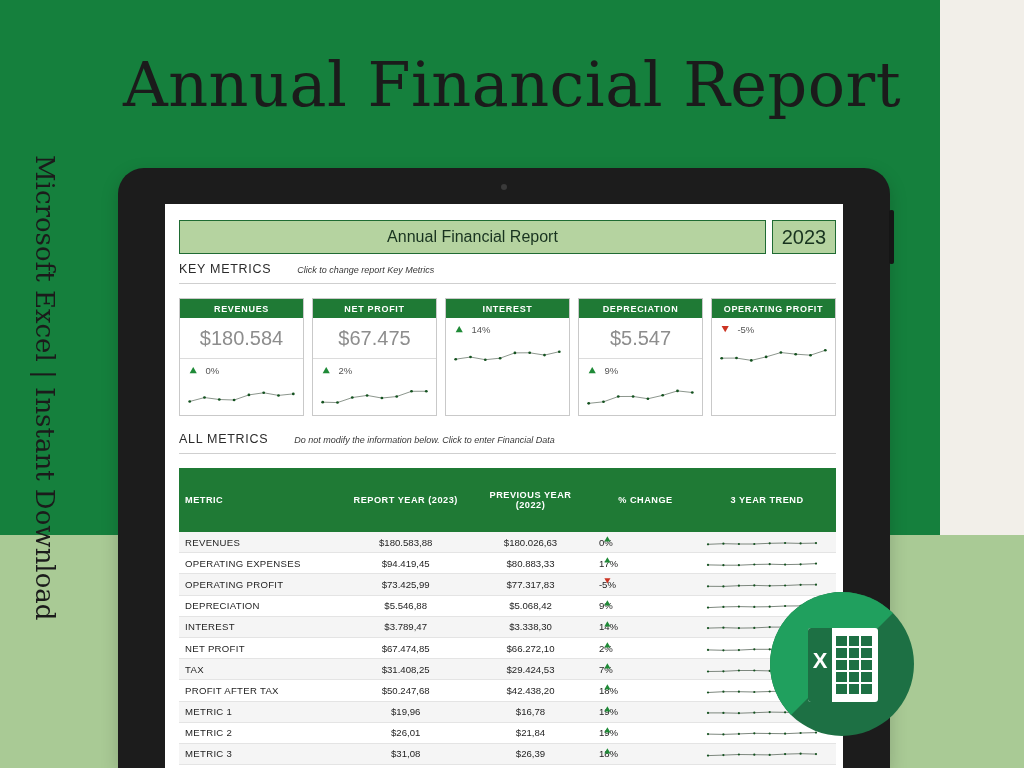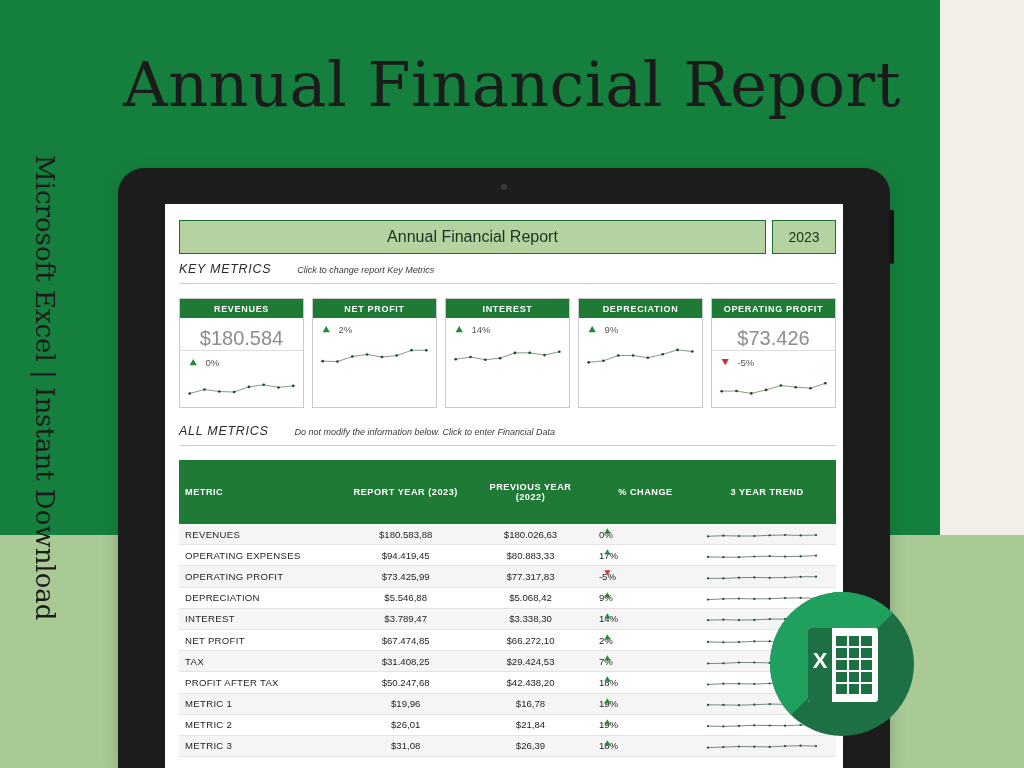--- a/index.html
+++ b/index.html
@@ -77,60 +77,60 @@
     background: #b5d3a0;
     border: 1.5px solid #1f6b33;
     display: flex; align-items: center; justify-content: center;
     font-size: 16px; color: #18331f;
   }
   .year-cell {
     width: 64px; margin-left: 6px;
     background: #b5d3a0;
     border: 1.5px solid #1f6b33;
     display: flex; align-items: center; justify-content: center;
-    font-size: 14px; color: #18331f;
+    font-size: 20px; color: #18331f;
   }
 
   .company-row {
     margin: 14px 7px 0 14px;
     padding-bottom: 10px;
     border-bottom: 1px solid #cfcfcf;
     font-size: 13.5px;
     letter-spacing: 0.6px;
     color: #2b2b2b;
   }
 
   .section-row {
     margin: 8px 7px 0 14px;
     padding-bottom: 7px;
     border-bottom: 1px solid #cfcfcf;
     display: flex; align-items: baseline; gap: 26px;
   }
-  .section-title { font-size: 12.5px; letter-spacing: 0.7px; color: #2b2b2b; font-style: italic; }
+  .section-title { font-size: 12.5px; letter-spacing: 0.7px; color: #2b2b2b; }
   .section-hint { font-size: 9px; font-style: italic; color: #3a3a3a; }
 
   
   .kpi-row {
     display: flex; gap: 8px;
     margin: 14px 7px 0 14px;
   }
   .kpi {
     flex: 1;
     border: 1px solid #c9c9c9;
     background: #fff;
     display: flex; flex-direction: column;
   }
   .kpi-head {
     background: #1f7a35; color: #fff;
     font-size: 9px; font-weight: bold; letter-spacing: 0.7px;
     text-align: center; padding: 5px 0 4px;
   }
   .kpi-value {
     text-align: center; font-size: 20px; color: #8d8d8d;
-    padding: 9px 0 0;
+    padding: 9px 0 8px;
     border-bottom: 1px solid #dcdcdc;
   }
   .kpi-change {
     display: flex; align-items: center; gap: 7px;
     padding: 5px 8px 4px;
     font-size: 9.5px; color: #555;
   }
   .arrow-up { color: #1f8a37; font-size: 13px; line-height: 1; }
   .arrow-down { color: #cc3322; font-size: 13px; line-height: 1; }
   .kpi-spark { height: 34px; padding: 0 6px 5px; }
@@ -247,20 +247,21 @@
                   <circle cx="52.0" cy="22.3" r="1.5" fill="#14521f"></circle>
                   <circle cx="68.0" cy="16.3" r="1.5" fill="#14521f"></circle>
                   <circle cx="84.0" cy="13.8" r="1.5" fill="#14521f"></circle>
                   <circle cx="100.0" cy="16.9" r="1.5" fill="#14521f"></circle>
                   <circle cx="116.0" cy="15.1" r="1.5" fill="#14521f"></circle>
                 </svg>
               </div>
             </div>
             <div class="kpi">
               <div class="kpi-head">NET PROFIT</div>
+              <div class="kpi-value">$67.475</div>
               <div class="kpi-change">
                 <span class="arrow-up">⯅</span>
                 <span>2%</span>
               </div>
               <div class="kpi-spark">
                 <svg viewBox="0 0 120 34" preserveAspectRatio="none">
                   <path d="M4.0 24.8 L20.0 25.3 L36.0 19.4 L52.0 16.9 L68.0 20.0 L84.0 18.2 L100.0 12.1 L116.0 12.0" fill="none" stroke="#6f7b70" stroke-width="0.9"></path>
                   <circle cx="4.0" cy="24.8" r="1.5" fill="#14521f"></circle>
                   <circle cx="20.0" cy="25.3" r="1.5" fill="#14521f"></circle>
                   <circle cx="36.0" cy="19.4" r="1.5" fill="#14521f"></circle>
@@ -287,41 +288,41 @@
                   <circle cx="52.0" cy="21.3" r="1.5" fill="#14521f"></circle>
                   <circle cx="68.0" cy="15.1" r="1.5" fill="#14521f"></circle>
                   <circle cx="84.0" cy="15.0" r="1.5" fill="#14521f"></circle>
                   <circle cx="100.0" cy="17.7" r="1.5" fill="#14521f"></circle>
                   <circle cx="116.0" cy="13.7" r="1.5" fill="#14521f"></circle>
                 </svg>
               </div>
             </div>
             <div class="kpi">
               <div class="kpi-head">DEPRECIATION</div>
+              <div class="kpi-value">$5.547</div>
               <div class="kpi-change">
                 <span class="arrow-up">⯅</span>
                 <span>9%</span>
               </div>
               <div class="kpi-spark">
                 <svg viewBox="0 0 120 34" preserveAspectRatio="none">
                   <path d="M4.0 26.2 L20.0 24.4 L36.0 18.2 L52.0 18.1 L68.0 20.8 L84.0 16.8 L100.0 11.6 L116.0 13.5" fill="none" stroke="#6f7b70" stroke-width="0.9"></path>
                   <circle cx="4.0" cy="26.2" r="1.5" fill="#14521f"></circle>
                   <circle cx="20.0" cy="24.4" r="1.5" fill="#14521f"></circle>
                   <circle cx="36.0" cy="18.2" r="1.5" fill="#14521f"></circle>
                   <circle cx="52.0" cy="18.1" r="1.5" fill="#14521f"></circle>
                   <circle cx="68.0" cy="20.8" r="1.5" fill="#14521f"></circle>
                   <circle cx="84.0" cy="16.8" r="1.5" fill="#14521f"></circle>
                   <circle cx="100.0" cy="11.6" r="1.5" fill="#14521f"></circle>
                   <circle cx="116.0" cy="13.5" r="1.5" fill="#14521f"></circle>
                 </svg>
               </div>
             </div>
             <div class="kpi">
               <div class="kpi-head">OPERATING PROFIT</div>
-              <div class="kpi-value">$73.426</div>
               <div class="kpi-change">
                 <span class="arrow-down">⯆</span>
                 <span>-5%</span>
               </div>
               <div class="kpi-spark">
                 <svg viewBox="0 0 120 34" preserveAspectRatio="none">
                   <path d="M4.0 21.3 L20.0 21.2 L36.0 23.9 L52.0 19.8 L68.0 14.7 L84.0 16.6 L100.0 17.8 L116.0 12.1" fill="none" stroke="#6f7b70" stroke-width="0.9"></path>
                   <circle cx="4.0" cy="21.3" r="1.5" fill="#14521f"></circle>
                   <circle cx="20.0" cy="21.2" r="1.5" fill="#14521f"></circle>
                   <circle cx="36.0" cy="23.9" r="1.5" fill="#14521f"></circle>

